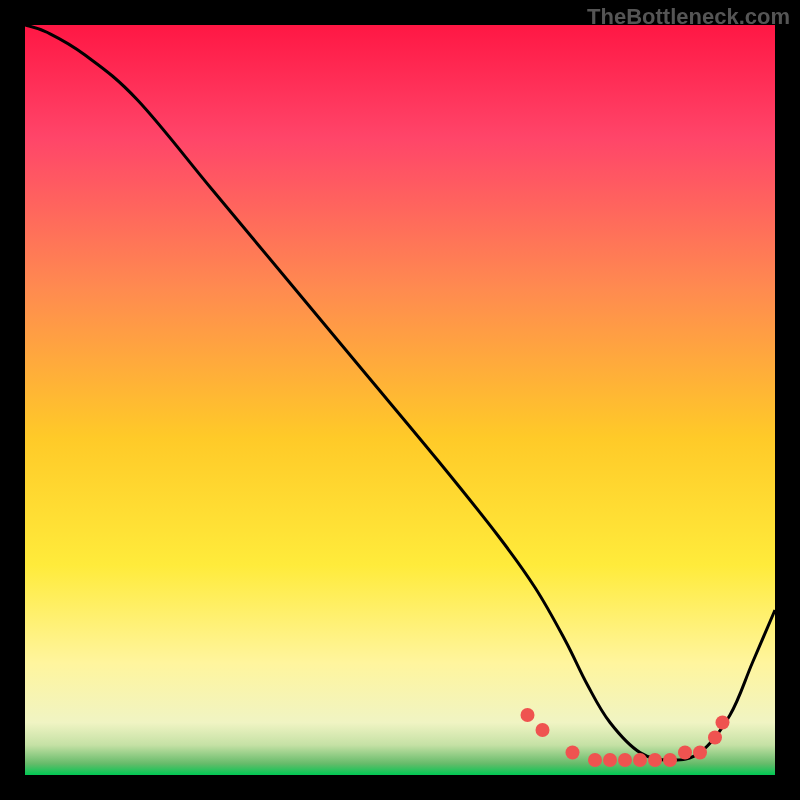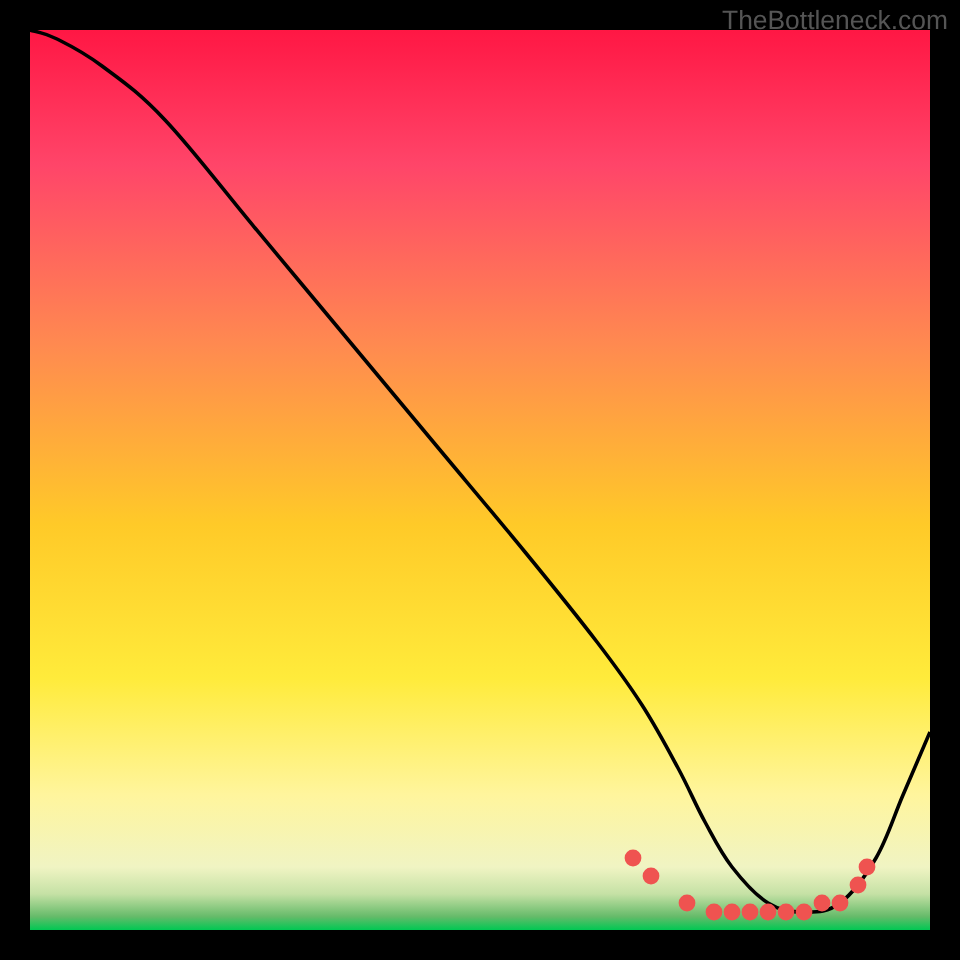--- a/index.html
+++ b/index.html
@@ -10,21 +10,21 @@
     position: relative;
     font-family: Arial, sans-serif;
     overflow: hidden;
   }
   .watermark {
     position: absolute;
     top: 4px;
     right: 10px;
     color: #555;
     font-size: 22px;
-    font-weight: 400;
+    font-weight: 700;
     z-index: 10;
   }
   .plot-area {
     position: absolute;
     left: 25px;
     top: 25px;
     width: 750px;
     height: 750px;
   }
   .gradient-bg {

